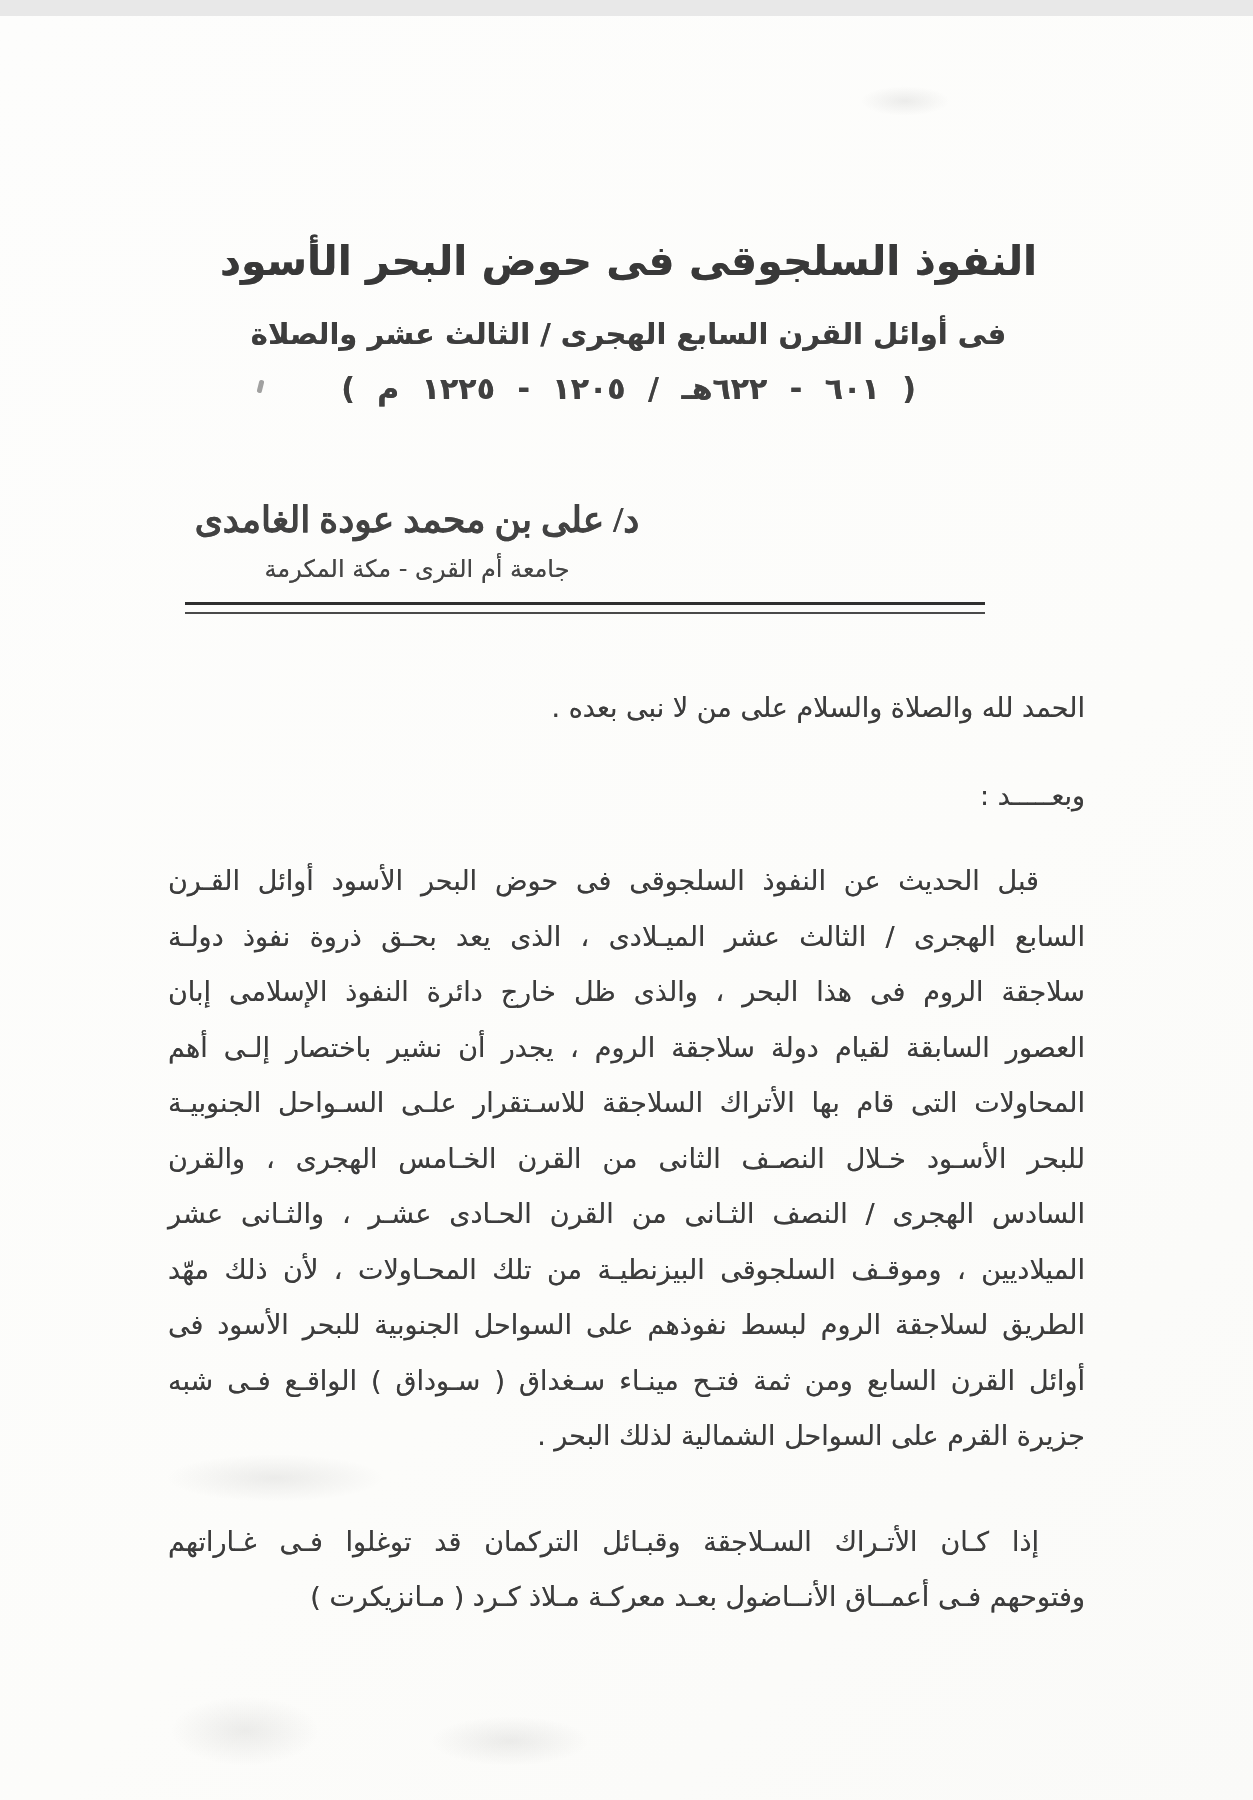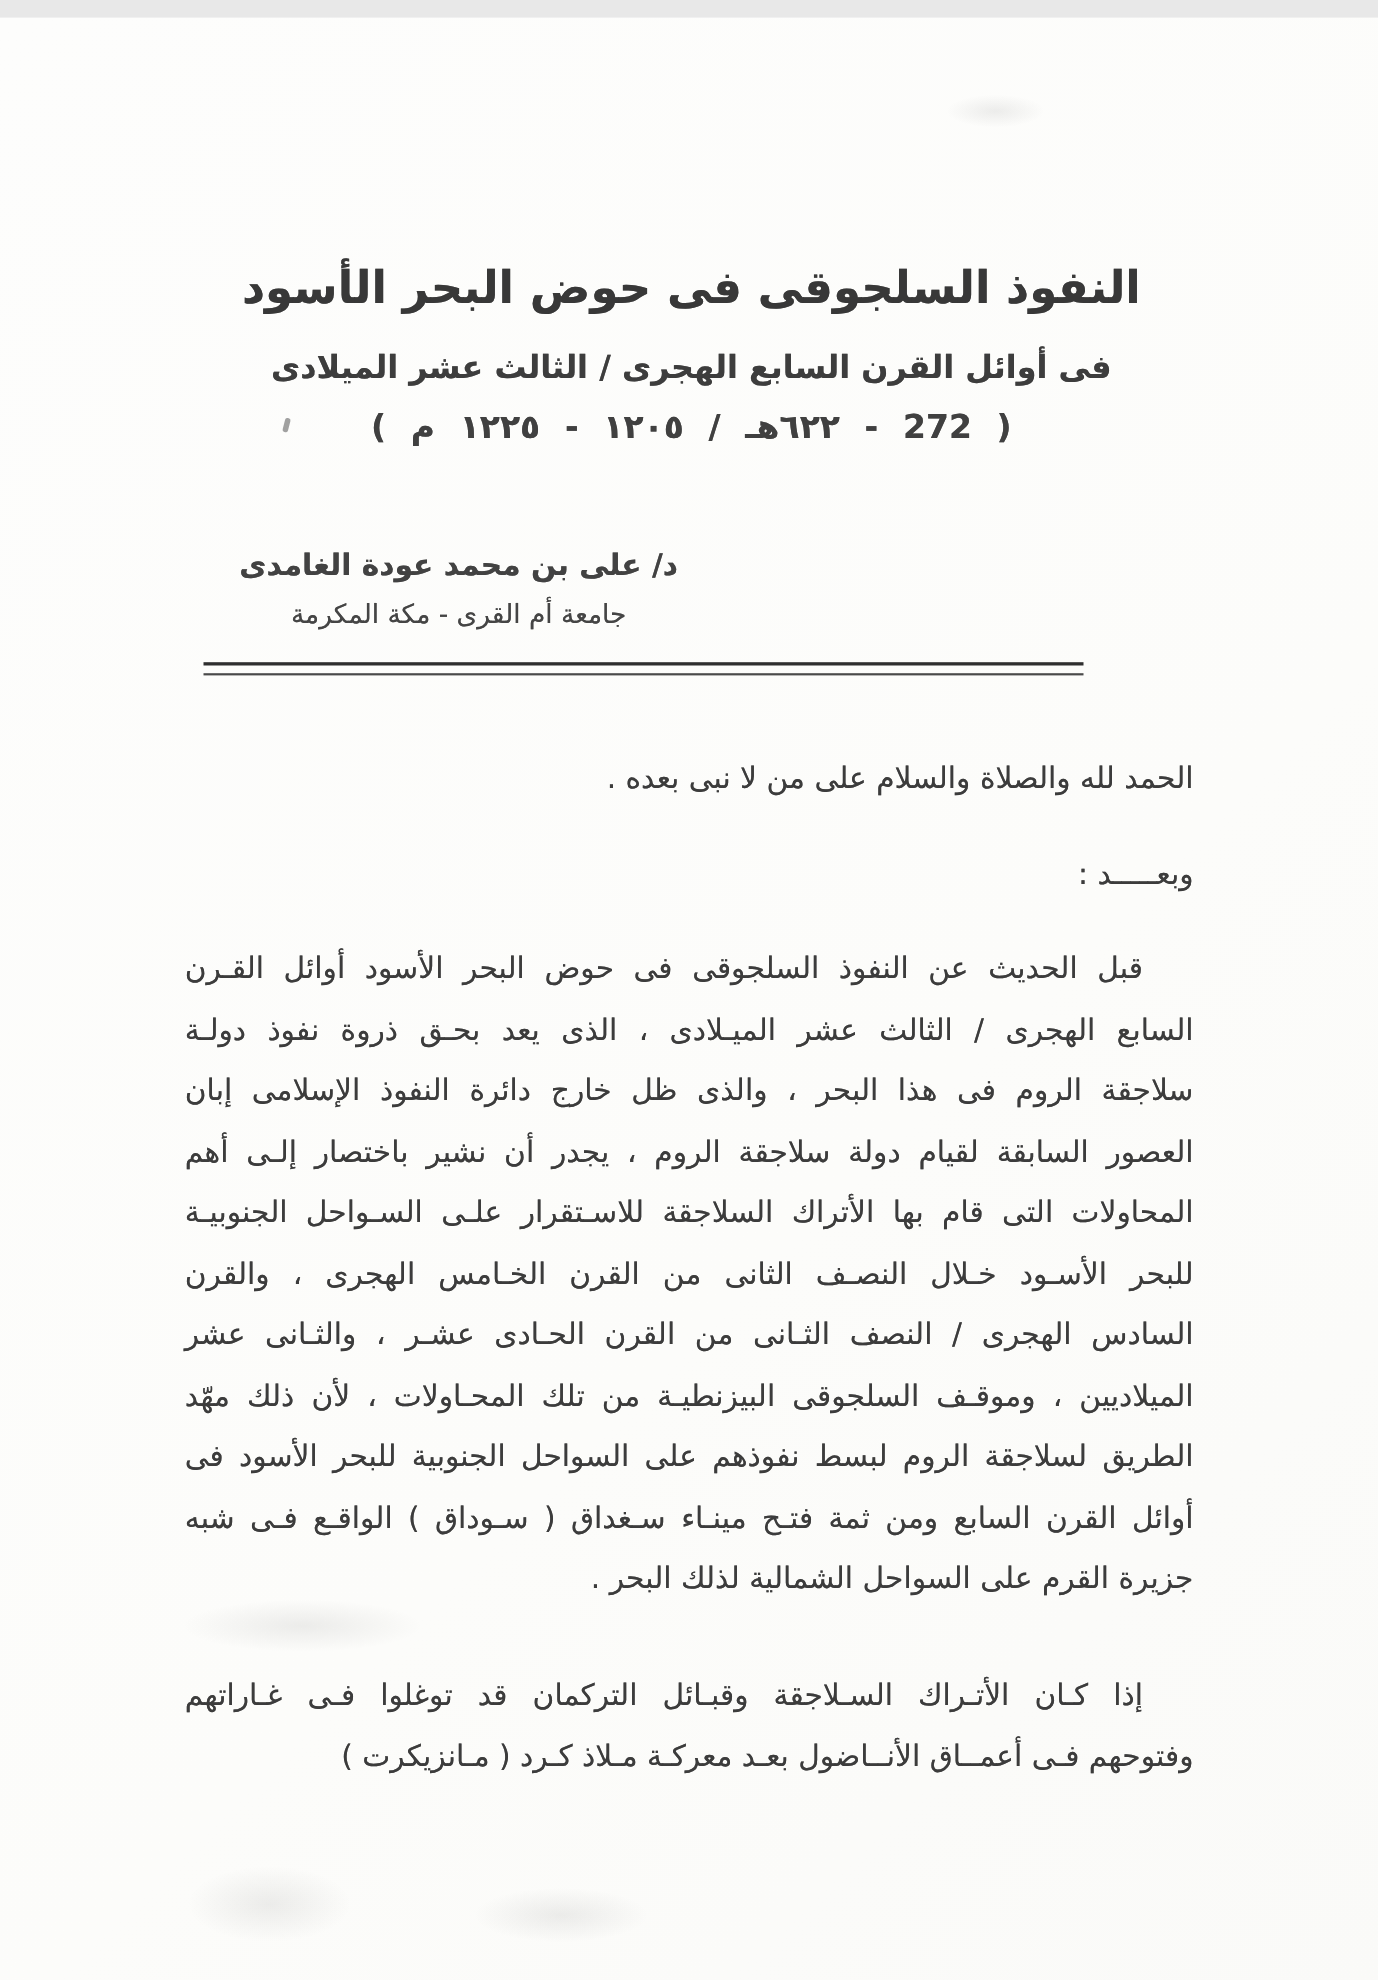--- a/index.html
+++ b/index.html
@@ -65,25 +65,26 @@
   
   .author-block {
     position: absolute;
     top: 483px;
     right: 586px;
     width: 500px;
     direction: rtl;
     text-align: center;
   }
   .author-name {
-    font-size: 27px;
+    font-size: 36px;
     font-weight: bold;
     color: #424242;
     letter-spacing: 2px;
     white-space: nowrap;
+    font-family: Liberation Serif, serif;
   }
   .affiliation {
     margin-top: 14px;
     font-size: 24px;
     color: #454545;
     text-align: center;
   }
   
   .rule {
     position: absolute;
@@ -138,22 +139,22 @@
   .smudge-3 { top: 70px;  left: 860px; width: 90px;  height: 30px; }
   .smudge-4 { top: 1700px; left: 430px; width: 160px; height: 50px; }
 </style>
 </head>
 <body>
 
 <div class="page">
 
   <div class="header">
     <div class="title-main ink">النفوذ السلجوقى فى حوض البحر الأسود</div>
-    <div class="title-sub ink">فى أوائل القرن السابع الهجرى / الثالث عشر الميلادى</div>
-    <div class="date-range ink">( 272 - ٦٢٢هـ / ١٢٠٥ - ١٢٢٥ م )</div>
+    <div class="title-sub ink">فى أوائل القرن السابع الهجرى / الثالث عشر والصلاة</div>
+    <div class="date-range ink">( ٦٠١ - ٦٢٢هـ / ١٢٠٥ - ١٢٢٥ م )</div>
   </div>
 
   <div class="scan-tick"></div>
 
   <div class="author-block">
     <div class="author-name ink">د/ على بن محمد عودة الغامدى</div>
     <div class="affiliation ink">جامعة أم القرى - مكة المكرمة</div>
   </div>
 
   <div class="rule"></div>

